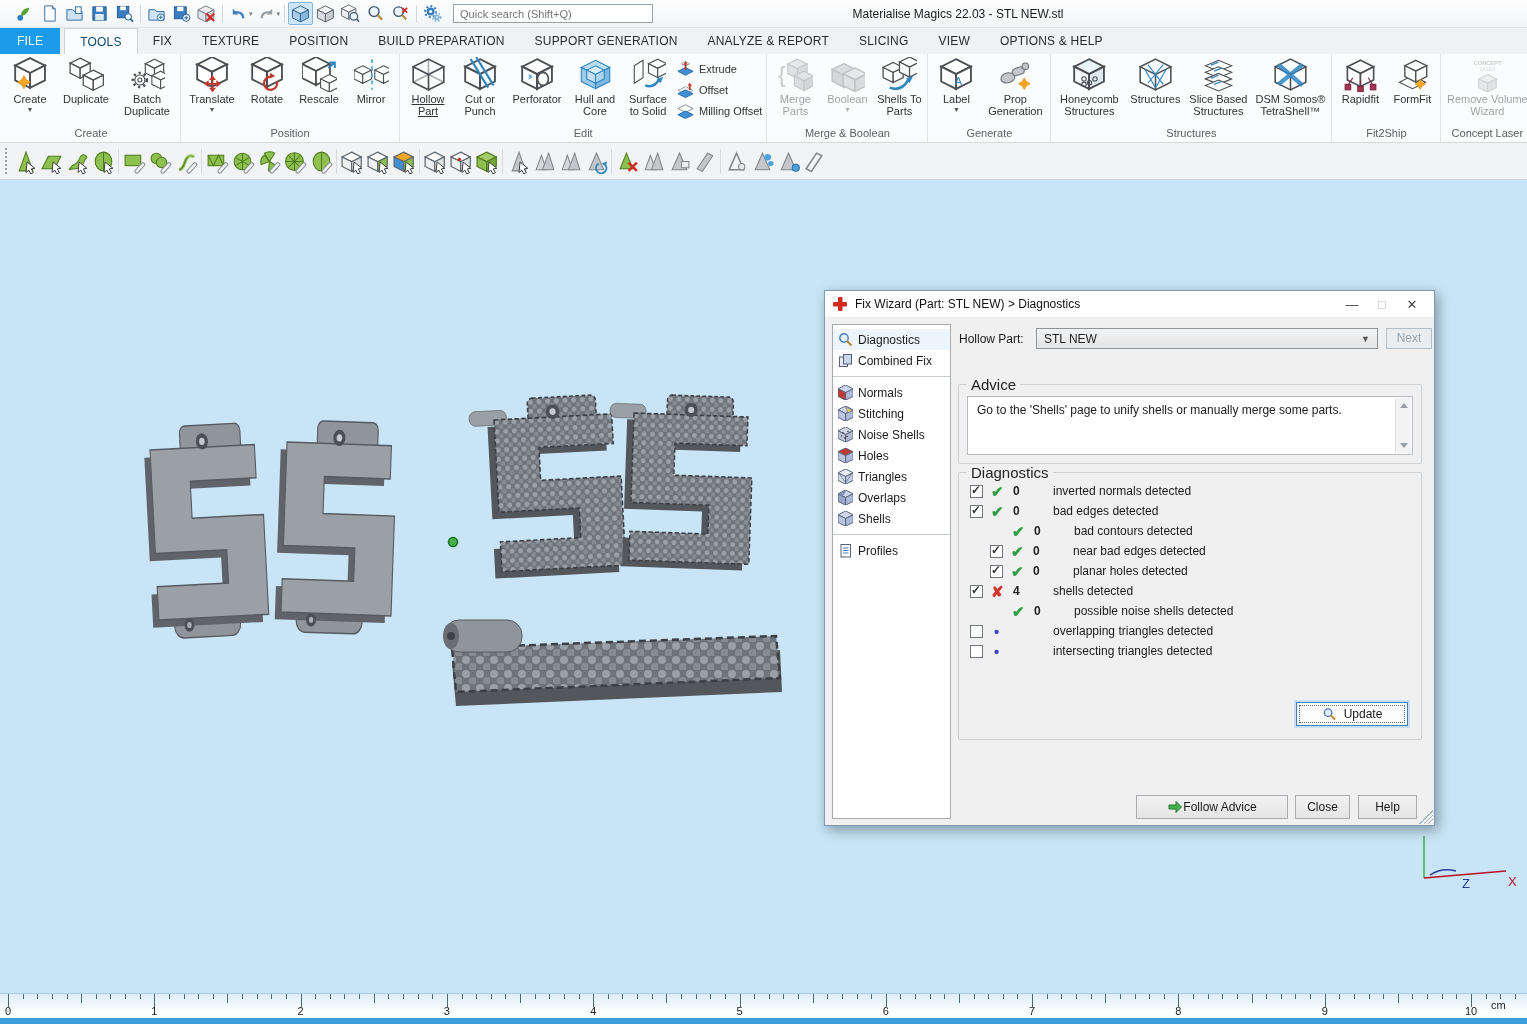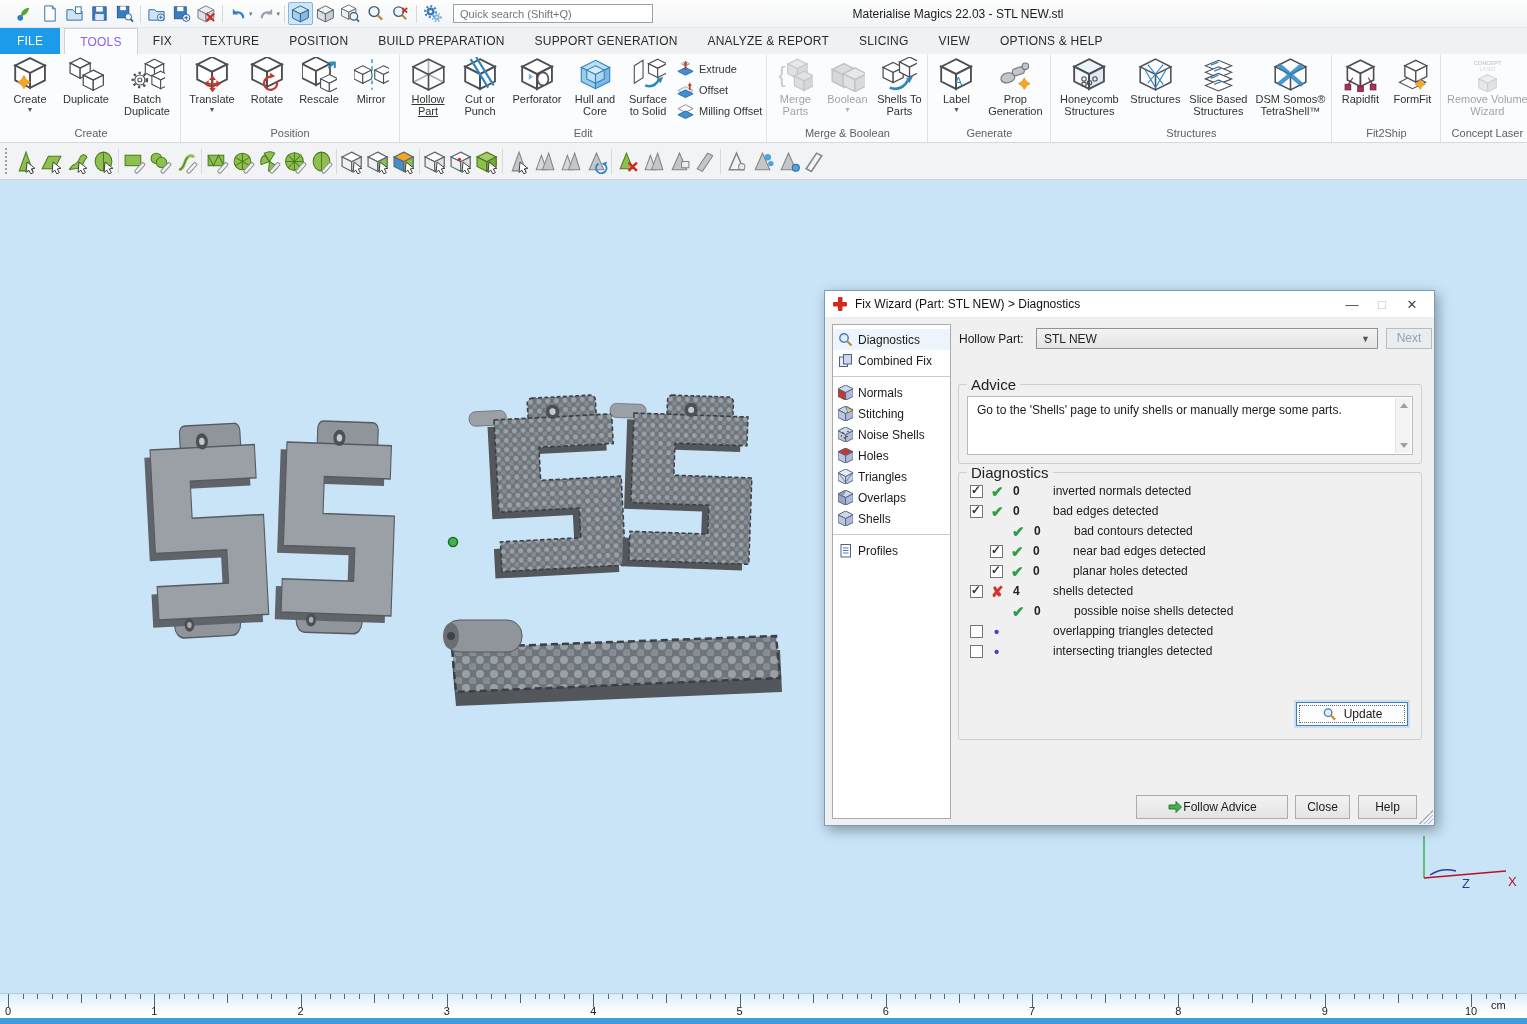--- a/index.html
+++ b/index.html
@@ -15,21 +15,21 @@
   .qat-btn svg{width:19px;height:19px}
   .qat-sep{width:1px;height:18px;background:#d6d9dc;margin:0 3px}
   .qat-caret{font-size:7px;color:#777;margin:0 1px 0 -2px}
   .quick-search{width:200px;height:19px;border:1px solid #98a0a8;background:#fff;font:11px "Liberation Sans",sans-serif;color:#444;padding:0 6px;margin-left:8px}
   .win-title{position:absolute;left:958px;transform:translateX(-50%);font-size:12px;color:#1a1a1a;white-space:nowrap;pointer-events:none}
 
   
   .tabs{position:absolute;top:28px;left:0;right:0;height:26px;background:#f0f1f2;display:flex;align-items:stretch;font-size:12px}
   .tab{padding:0 15px;display:flex;align-items:center;color:#2b2b2b;letter-spacing:.2px;cursor:default}
   .tab.file{background:#1b9be9;color:#fff;padding:0 17px}
-  .tab.selected{background:#fbfcfd;border:1px solid #cfd3d6;border-bottom:none;color:#8b5cf6;margin-left:4px}
+  .tab.selected{background:#fbfcfd;border:1px solid #cfd3d6;border-bottom:none;color:#0c4a6e;margin-left:4px}
 
   
   .ribbon{position:absolute;top:54px;left:0;right:0;height:89px;background:#fbfcfd;border-bottom:1px solid #d6dade;display:flex;align-items:stretch;padding-left:2px}
   .rgroup{display:flex;flex-direction:column;border-right:1px solid #e1e4e7;padding:1px 2px 0 2px}
   .rbuttons{flex:1;display:flex;align-items:flex-start;justify-content:center}
   .rbtn{display:flex;flex-direction:column;align-items:center;padding:2px 3px 0 3px;font-size:11px;color:#333;text-align:center;line-height:1.12;min-width:52px}
   .rbtn svg{width:35px;height:35px}
   .rbtn .lbl{margin-top:1px}
   .rbtn .rcaret{font-size:7px;color:#555;line-height:1;margin-top:1px}
   .rbtn.disabled{opacity:.45}

